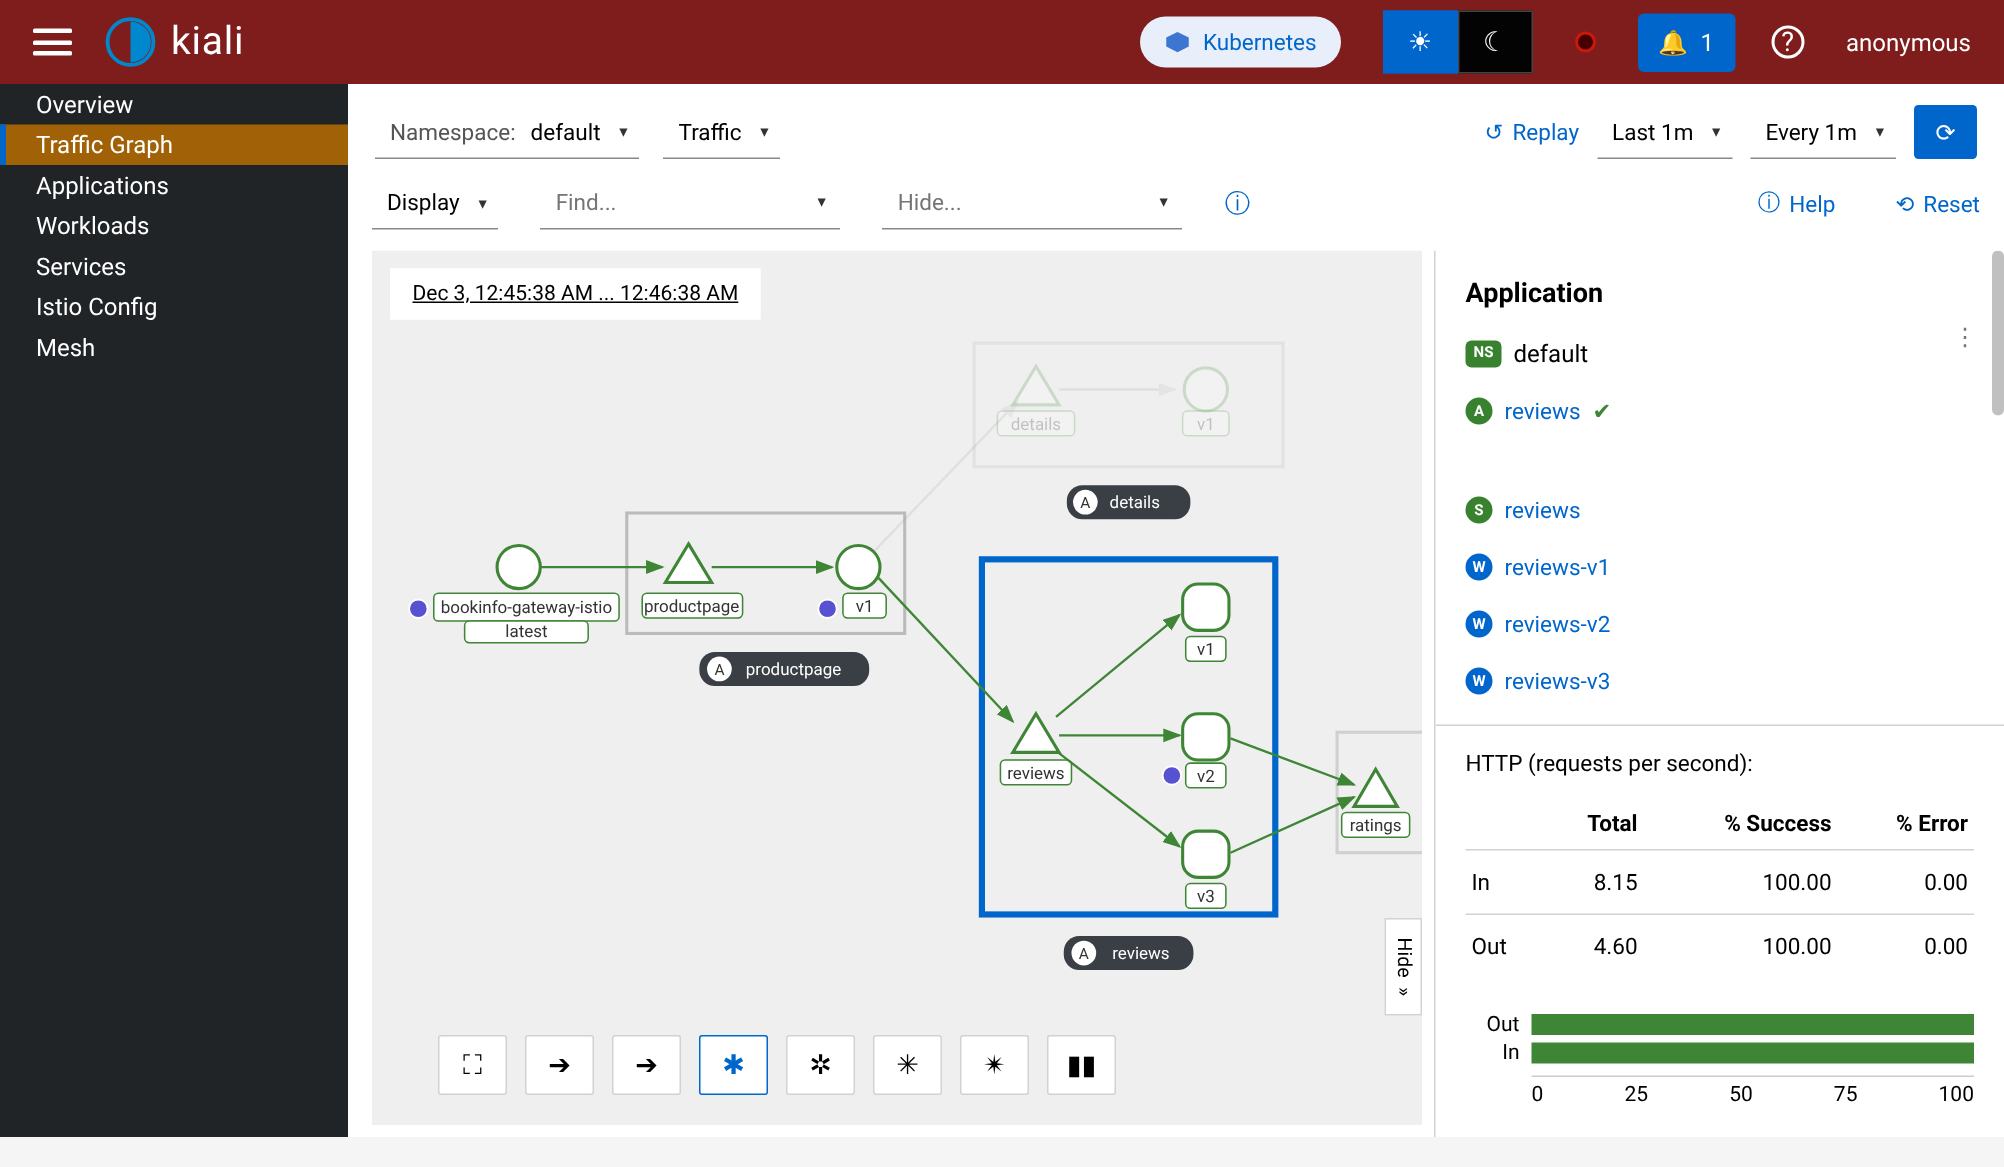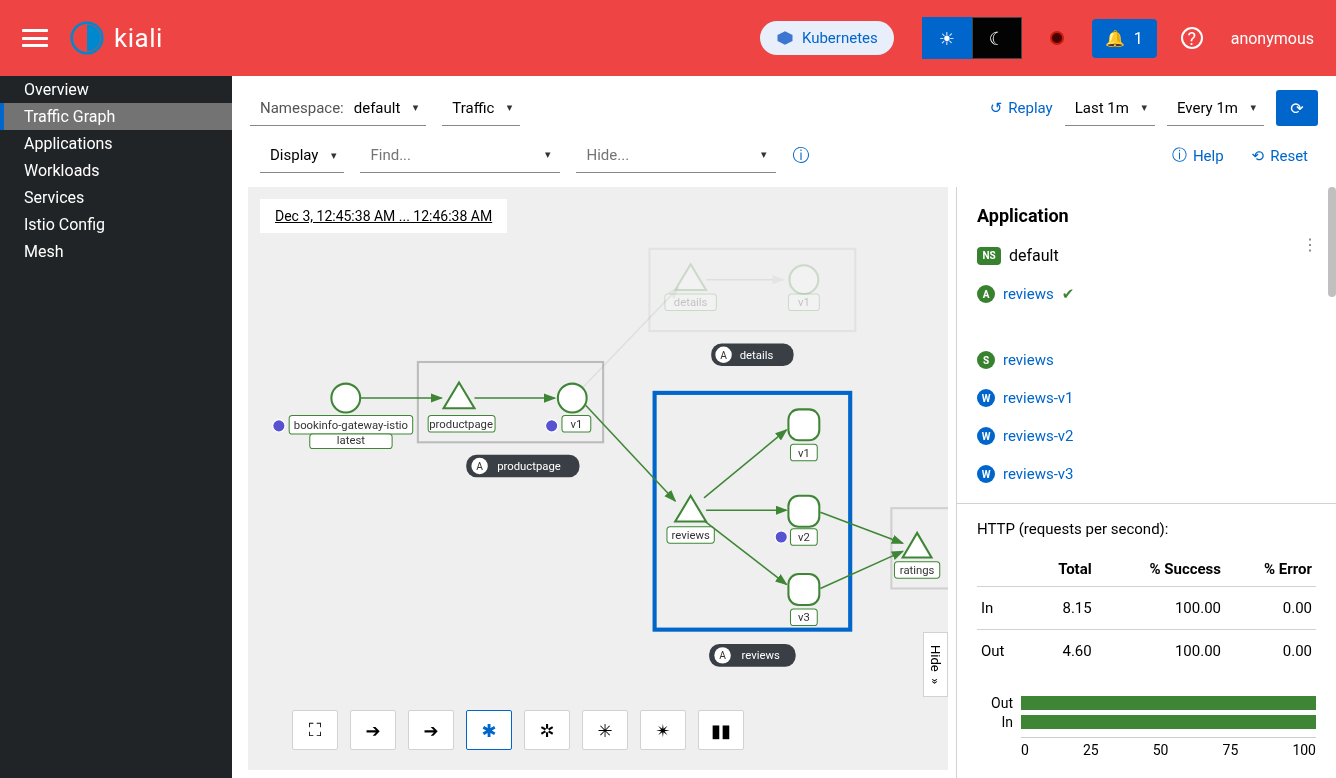--- a/index.html
+++ b/index.html
@@ -1,49 +1,49 @@
 <!DOCTYPE html>
 <html><head>
 <meta charset="utf-8">
 <style>
 * { margin: 0; padding: 0; box-sizing: border-box; font-family: -apple-system, BlinkMacSystemFont, "Segoe UI", Roboto, sans-serif; }
 body { background: #f5f5f5; width: 1336px; height: 778px; overflow: hidden; }
 
-.topbar { background: #ef4444; height: 76px; display: flex; align-items: center; padding: 0 22px; color: #fff; }
+.topbar { background: #7f1d1d; height: 56px; display: flex; align-items: center; padding: 0 22px; color: #fff; }
 .hamburger { width: 26px; height: 18px; display: flex; flex-direction: column; justify-content: space-between; cursor: pointer; }
 .hamburger span { height: 3px; background: #fff; border-radius: 1px; }
 .logo { display: flex; align-items: center; margin-left: 22px; gap: 10px; }
 .logo-icon { width: 34px; height: 34px; position: relative; }
 .logo-text { font-size: 26px; font-weight: 400; letter-spacing: 0.5px; }
 .spacer { flex: 1; }
 .cluster-pill { background: #e8effa; color: #0066cc; padding: 8px 16px; border-radius: 20px; display: flex; align-items: center; gap: 8px; font-size: 15px; }
 .cluster-icon { width: 18px; height: 16px; display: inline-block; }
 .theme-group { display: flex; margin-left: 28px; }
 .theme-btn { width: 50px; height: 42px; display: flex; align-items: center; justify-content: center; font-size: 18px; cursor: pointer; border: 1px solid #444; }
 .theme-btn.light { background: #0066cc; border-color: #0066cc; }
 .theme-btn.dark { background: #030303; }
 .record-dot { margin-left: 28px; width: 14px; height: 14px; border-radius: 50%; border: 2px solid #c9190b; background: #470000; }
 .bell-btn { margin-left: 28px; background: #0066cc; padding: 10px 14px; border-radius: 4px; display: flex; align-items: center; gap: 8px; font-size: 16px; cursor: pointer; }
 .help-btn { margin-left: 24px; font-size: 18px; width: 22px; height: 22px; border-radius: 50%; border: 2px solid #fff; display: flex; align-items: center; justify-content: center; cursor: pointer; }
 .user { margin-left: 28px; font-size: 16px; }
 
 .main { display: flex; height: calc(100% - 76px); }
 .sidebar { width: 232px; background: #212427; }
 .nav-item { padding: 4px 24px; color: #fff; font-size: 16px; cursor: pointer; }
-.nav-item.active { background: #737373; border-left: 4px solid #0066cc; padding-left: 20px; }
+.nav-item.active { background: #a16207; border-left: 4px solid #0066cc; padding-left: 20px; }
 
 .content { flex: 1; background: #fff; display: flex; flex-direction: column; overflow: hidden; }
 .toolbar { padding: 14px 18px 0; display: flex; gap: 16px; flex-wrap: wrap; align-items: center; }
 .dropdown { border: none; border-bottom: 1px solid #888; padding: 8px 26px 8px 10px; position: relative; font-size: 15px; cursor: pointer; display: flex; align-items: center; gap: 10px; }
 .dropdown::after { content: "▾"; position: absolute; right: 8px; font-size: 11px; color: #333; }
 .dropdown .label { color: #555; }
 .toolbar-right { margin-left: auto; display: flex; gap: 12px; align-items: center; }
 .replay { color: #0066cc; display: flex; align-items: center; gap: 6px; font-size: 15px; cursor: pointer; }
 .refresh-btn { background: #0066cc; color: #fff; width: 42px; height: 36px; border-radius: 3px; display: flex; align-items: center; justify-content: center; cursor: pointer; }
-.toolbar2 { padding: 12px 28px 14px; display: flex; gap: 16px; align-items: center; }
+.toolbar2 { padding: 12px 16px 14px; display: flex; gap: 28px; align-items: center; }
 .find-input { border: none; border-bottom: 1px solid #888; padding: 8px 28px 8px 10px; width: 200px; font-size: 15px; position: relative; }
 .find-wrap { position: relative; }
 .find-wrap::after { content: "▾"; position: absolute; right: 10px; top: 10px; font-size: 11px; color: #333; pointer-events:none;}
 .info-icon { color: #0066cc; font-size: 17px; cursor: pointer; }
 .help-link { color: #0066cc; display: flex; align-items: center; gap: 6px; font-size: 15px; margin-left: auto; cursor: pointer; }
 
 .graph-area { flex: 1; display: flex; overflow: hidden; }
 .canvas { flex: 1; background: #efefef; position: relative; margin: 0 8px 8px 16px;}
 .time-chip { position: absolute; top: 12px; left: 12px; background: #fff; padding: 8px 14px; font-size: 14px; border: 1px solid #fff; text-decoration: underline; }
 .graph-svg { position: absolute; inset: 0; }

